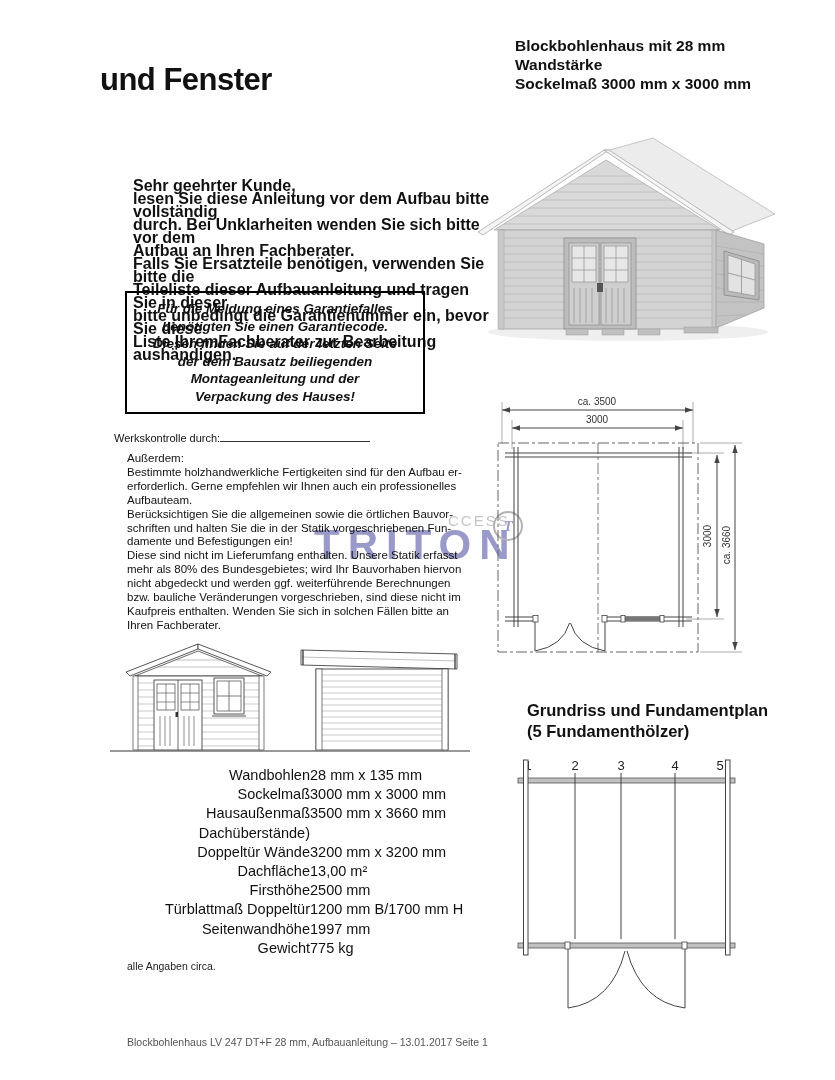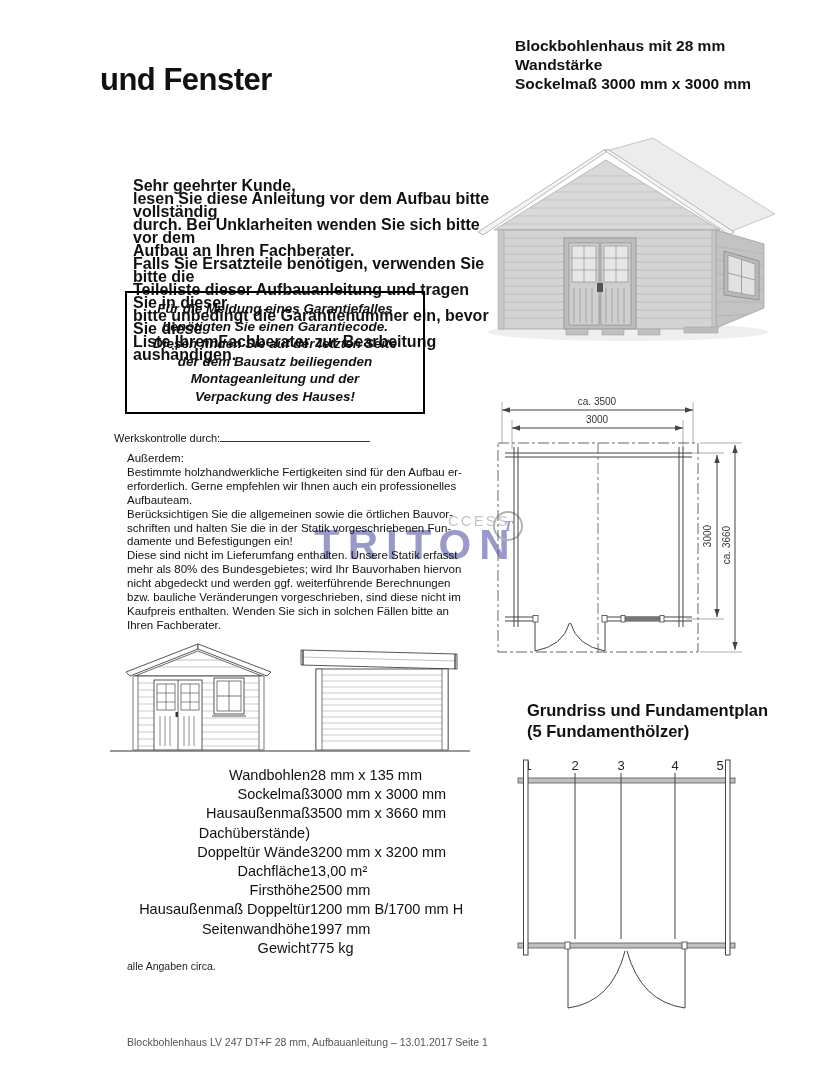--- a/index.html
+++ b/index.html
@@ -392,21 +392,21 @@
     </div>
     <div class="spec-row">
       <span class="spec-label">Dachfläche</span>
       <span class="spec-value">13,00 m²</span>
     </div>
     <div class="spec-row">
       <span class="spec-label">Firsthöhe</span>
       <span class="spec-value">2500 mm</span>
     </div>
     <div class="spec-row">
-      <span class="spec-label">Hausaußenmaß Doppeltür</span>
+      <span class="spec-label">Türblattmaß Doppeltür</span>
       <span class="spec-value">1200 mm B/1700 mm H</span>
     </div>
     <div class="spec-row">
       <span class="spec-label">Seitenwandhöhe</span>
       <span class="spec-value">1997 mm</span>
     </div>
     <div class="spec-row">
       <span class="spec-label">Gewicht</span>
       <span class="spec-value">775 kg</span>
     </div>

